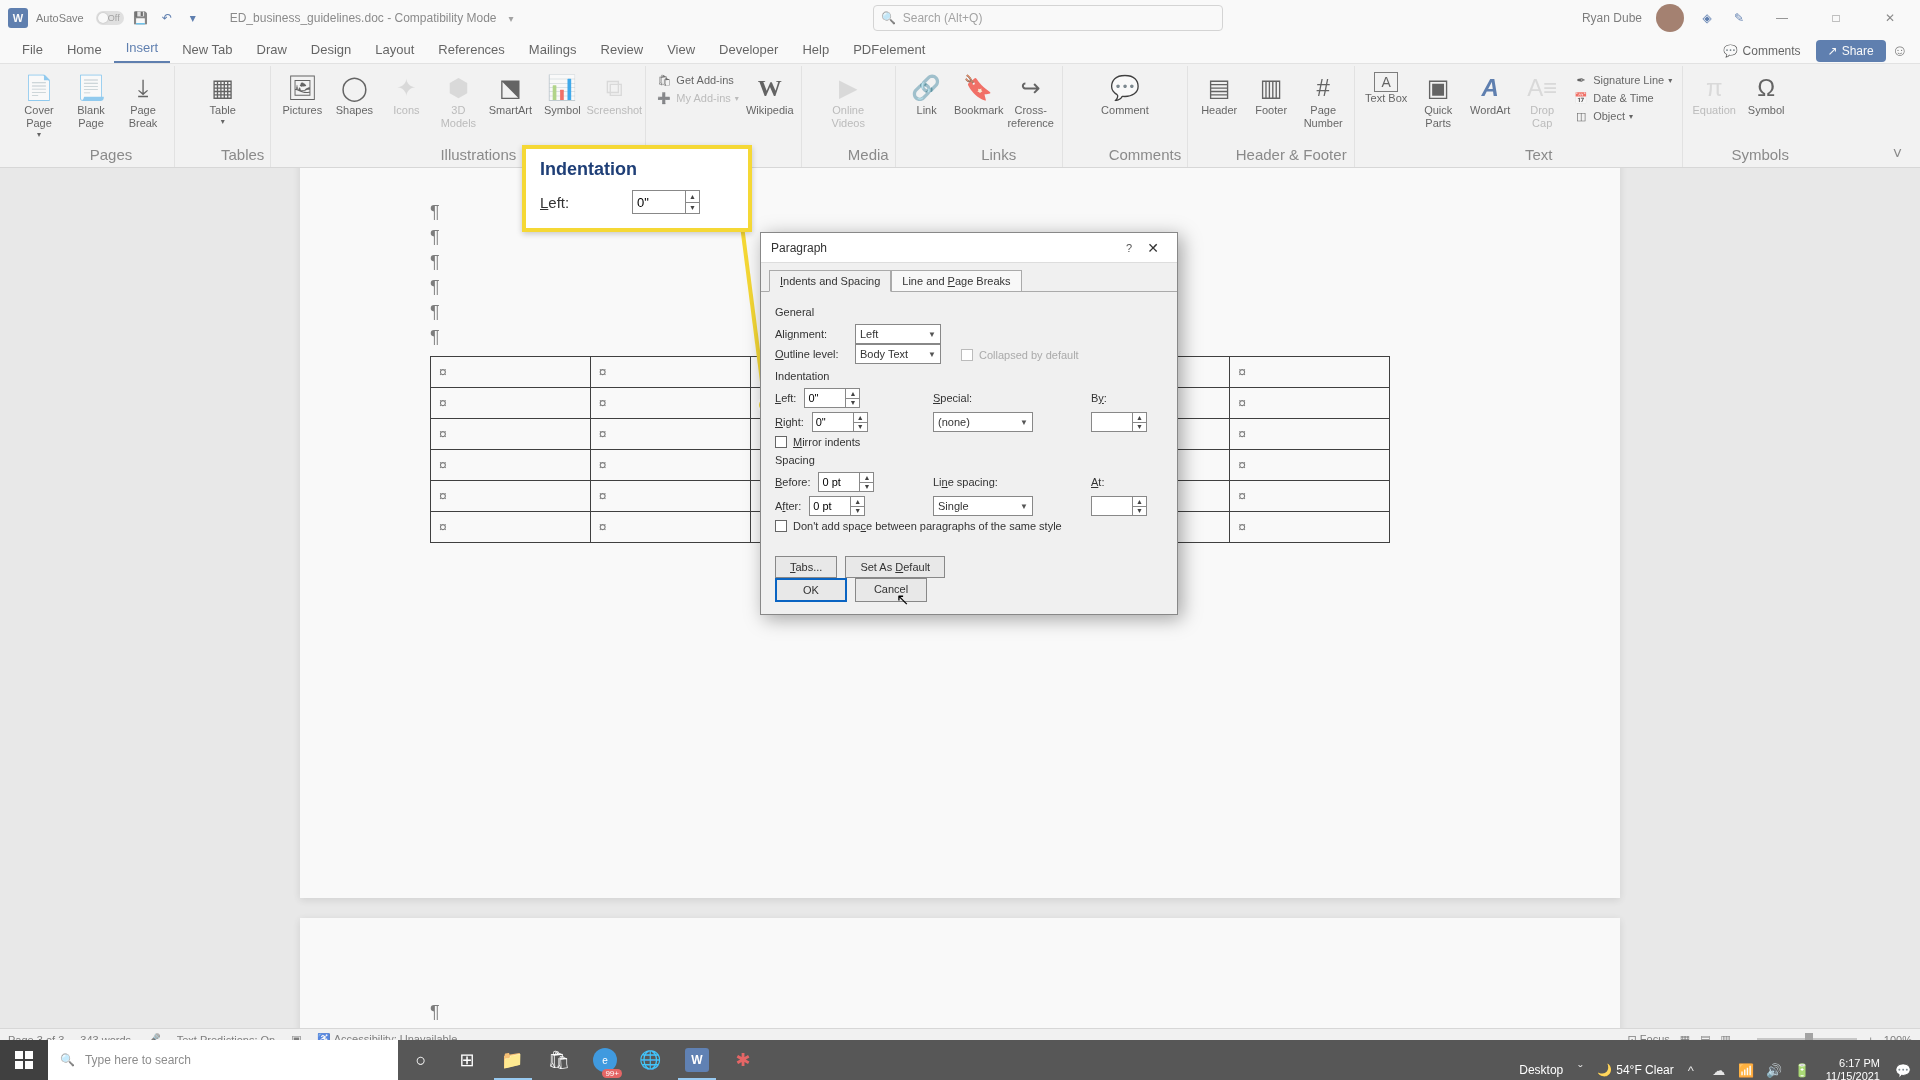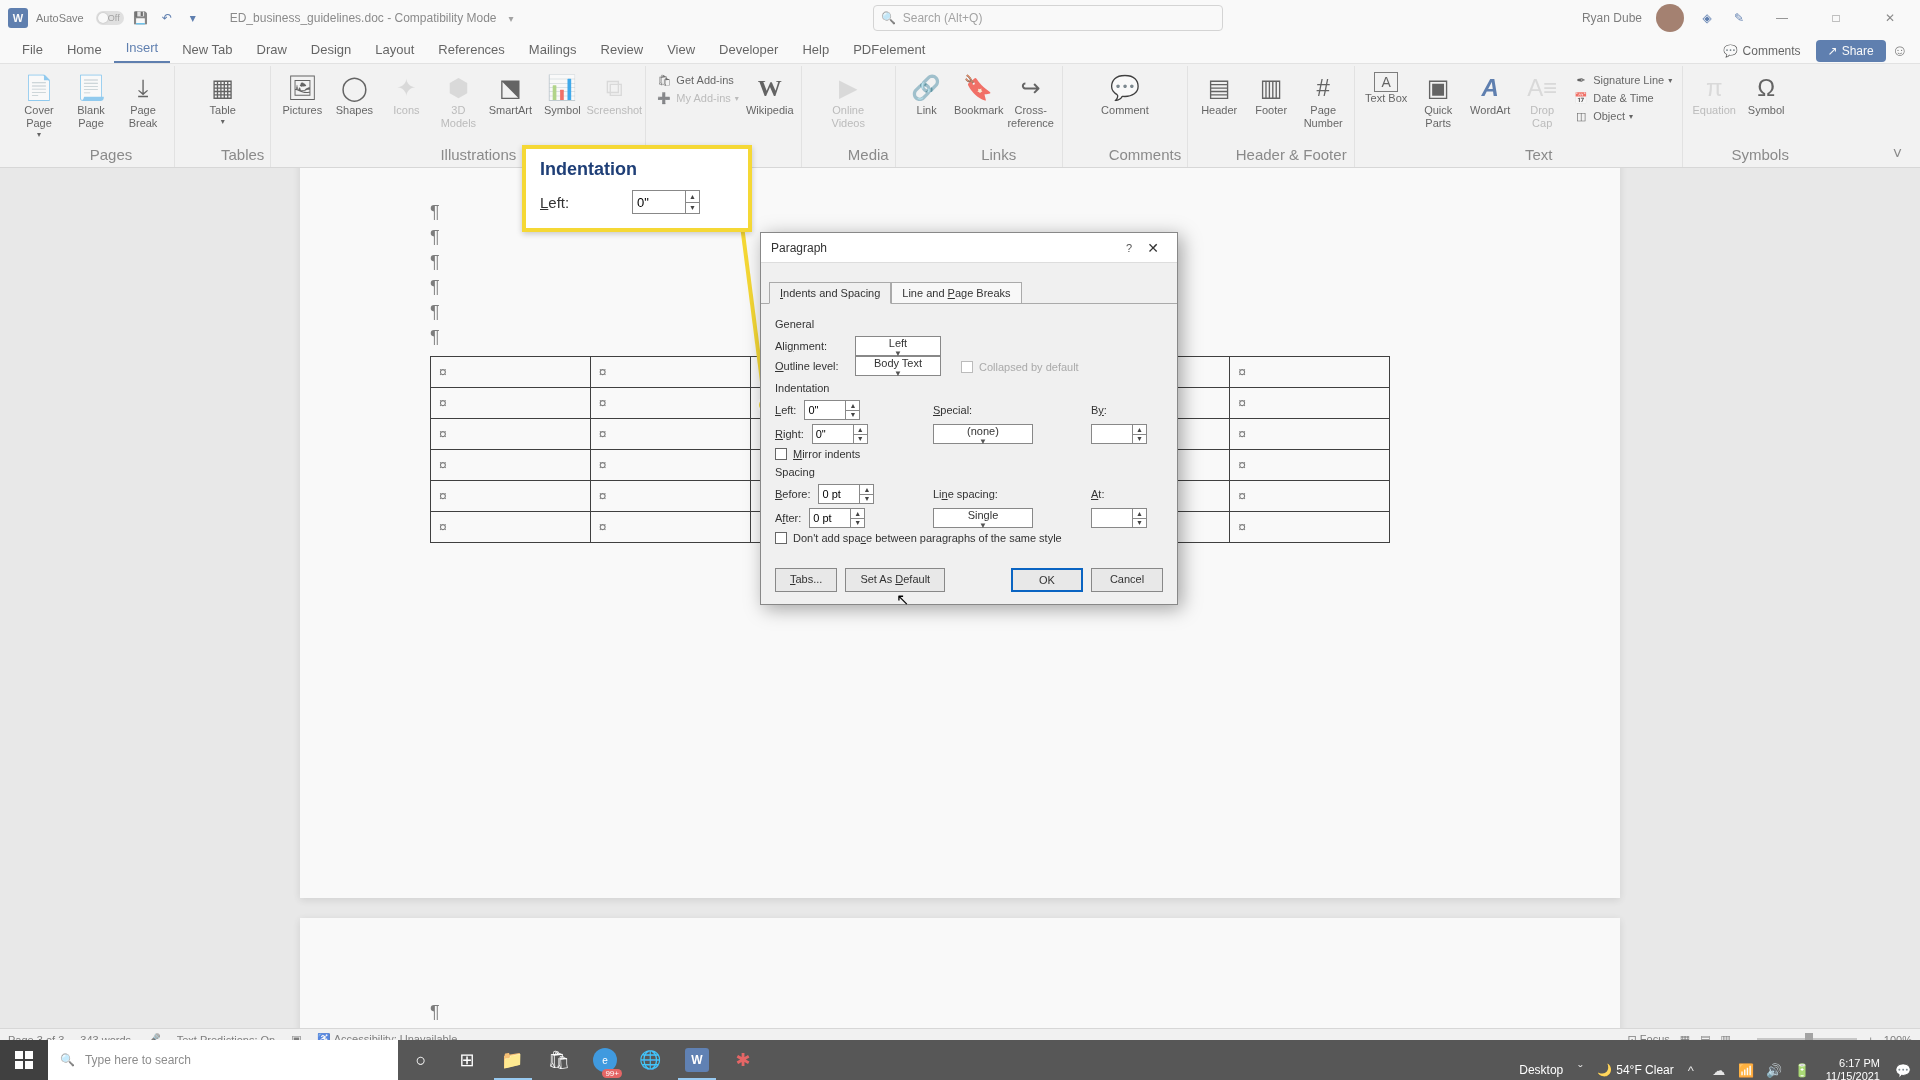--- a/index.html
+++ b/index.html
@@ -74,42 +74,42 @@
 .callout-line { position: absolute; z-index: 39; }
 
 
 .dim-overlay { position: absolute; inset: 0; background: rgba(255,255,255,.25); z-index: 30; pointer-events: none; }
 .dialog { position: absolute; left: 760px; top: 232px; width: 418px; background: #f0f0f0; border: 1px solid #888; box-shadow: 4px 4px 18px rgba(0,0,0,.35); z-index: 50; font-size: 11px; color: #333; }
 .dlg-title { height: 30px; background: #fff; display: flex; align-items: center; padding: 0 10px; border-bottom: 1px solid #ddd; }
 .dlg-title-text { flex: 1; font-size: 12px; }
 .dlg-close { width: 28px; text-align: center; font-size: 14px; color: #333; }
 .dlg-help { width: 20px; text-align: center; color: #555; }
 .dlg-tabs { display: flex; padding: 6px 8px 0; gap: 0; }
-.dlg-tab { padding: 4px 10px; border: 1px solid #aaa; background: #f8f8f8; font-size: 11px; position: relative; top: 1px; margin-top: 12px; }
+.dlg-tab { padding: 4px 10px; border: 1px solid #aaa; background: #f8f8f8; font-size: 11px; position: relative; top: 1px; }
 .dlg-tab.active { background: #f0f0f0; border-bottom: 1px solid #f0f0f0; }
 .dlg-body { border-top: 1px solid #aaa; padding: 8px 14px 12px; }
 .dlg-sec { margin-top: 6px; }
 .dlg-sec-label { font-size: 11px; color: #333; margin-bottom: 6px; position: relative; }
 .dlg-row { display: flex; align-items: center; gap: 8px; margin: 0 0; }
 .dlg-row label { width: 72px; }
 .dlg-select, .dlg-num { border: 1px solid #888; background: #fff; height: 20px; font-size: 11px; }
-.dlg-select { width: 86px; padding: 0 4px; display: flex; align-items: center; justify-content: space-between; flex-direction: column; }
+.dlg-select { width: 86px; padding: 0 4px; display: flex; align-items: center; justify-content: space-between; }
 .dlg-select .dd { font-size: 8px; color: #555; }
 .dlg-num { display: flex; width: 56px; }
 .dlg-num input { border: none; width: 40px; padding: 0 3px; font-size: 11px; }
 .dlg-num .spinner { border-left: 1px solid #888; }
 .dlg-wide { width: 100px; }
 .dlg-check { display: flex; align-items: center; gap: 6px; margin: 4px 0 2px; }
 .dlg-check .box { width: 12px; height: 12px; border: 1px solid #666; background: #fff; }
 .col3 { display: grid; grid-template-columns: 150px 150px 80px; gap: 4px 8px; align-items: center; }
 .col3 label { width: auto; }
 .preview-box { border: 1px solid #888; background: #fff; height: 80px; margin-top: 6px; padding: 6px 10px; display: flex; flex-direction: column; justify-content: center; gap: 1px; }
 .preview-line { height: 3px; background: #cfcfcf; border-radius: 1px; }
 .preview-line.dark { background: #555; }
-.dlg-buttons { display: flex; justify-content: space-between; padding: 10px 14px 12px; gap: 0; }
+.dlg-buttons { display: flex; justify-content: space-between; padding: 10px 14px 12px; gap: 0; flex-direction: column; }
 .dlg-btn { border: 1px solid #888; background: #e8e8e8; padding: 4px 14px; font-size: 11px; min-width: 72px; text-align: center; }
 .dlg-btn.primary { border: 2px solid #0a64c2; }
 .dlg-btn.small { min-width: 60px; }
 .cursor { position: absolute; z-index: 60; font-size: 16px; color: #000; }
 
 
 .statusbar { position: absolute; bottom: 30px; left: 0; right: 0; height: 22px; background: #f3f3f3; border-top: 1px solid #d0d0d0; display: flex; align-items: center; font-size: 11px; color: #555; padding: 0 8px; gap: 16px; }
 .statusbar .sb-right { margin-left: auto; display: flex; align-items: center; gap: 10px; }
 .zoom-slider { width: 100px; height: 3px; background: #bbb; position: relative; }
 .zoom-slider::after { content: ''; position: absolute; width: 8px; height: 12px; background: #888; top: -5px; left: 48px; }

